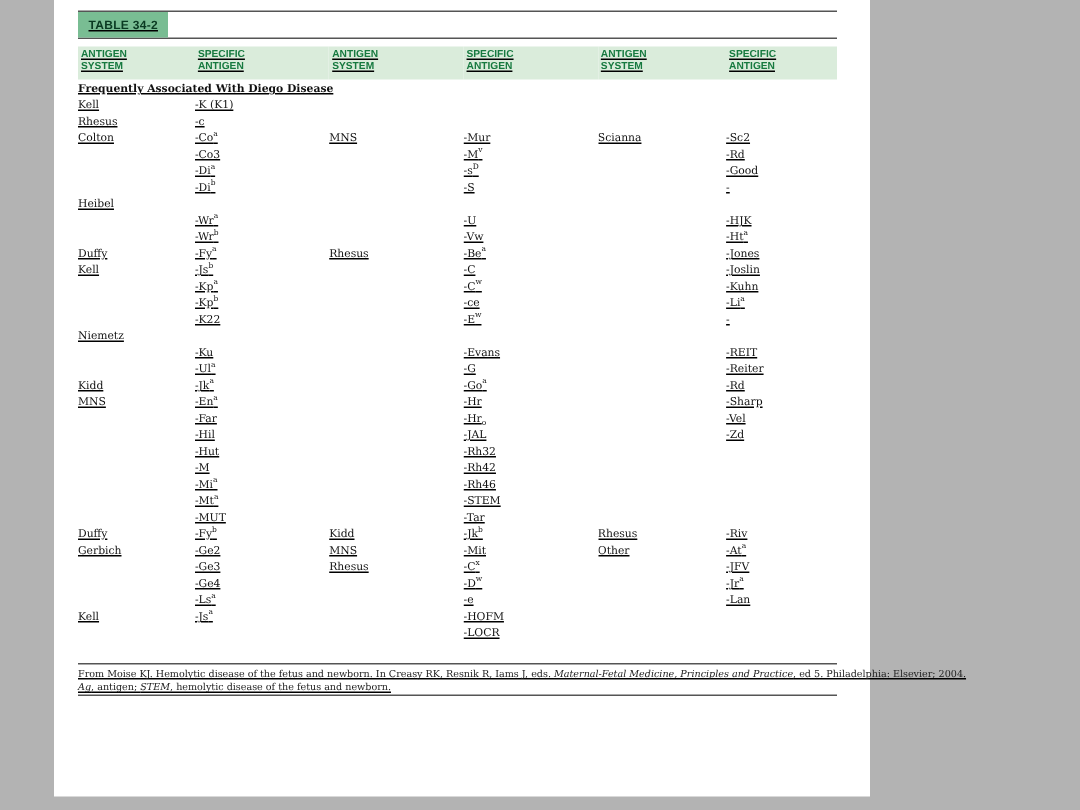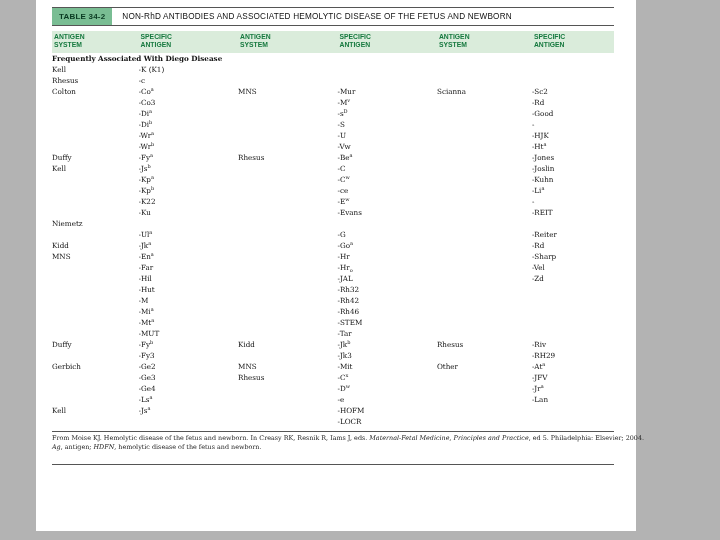--- a/index.html
+++ b/index.html
@@ -6,22 +6,23 @@
   html, body { width: 720px; height: 540px; }
   body {
     background: #b3b3b3;
     font-family: "Liberation Sans", sans-serif;
     position: relative;
     overflow: hidden;
   }
   .page {
     position: absolute;
     left: 36px; top: 0;
-    width: 600px; height: 531px;
+    width: 544px; height: 531px;
     background: #ffffff;
+    text-decoration: underline;
   }
   .content { padding: 7px 22px 0 16px; }
 
   .table-header {
     display: flex;
     align-items: stretch;
     border-top: 1px solid #555;
     border-bottom: 1px solid #555;
   }
   .table-label {
@@ -64,40 +65,39 @@
     overflow: hidden;
     white-space: nowrap;
   }
   td.section-header { font-weight: bold; }
   sup { font-size: 5px; vertical-align: super; line-height: 0; }
   sub { font-size: 5px; vertical-align: sub; line-height: 0; }
 
   .footnotes {
     border-top: 1px solid #555;
     border-bottom: 1px solid #555;
-    margin-top: 4px;
-    padding: 2px 0 12px 0;
+    margin-top: 15px;
+    padding: 2px 0 0 0;
   }
   .footnote {
     font-family: "DejaVu Serif", serif;
     font-size: 6.4px;
     line-height: 9px;
     color: #222;
     white-space: nowrap;
   }
 </style>
 </head>
 <body>
 
 <div class="page">
   <div class="content">
 
     <div class="table-header">
       <span class="table-label">TABLE 34-2</span>
-      <span class="table-title">NON-RhD ANTIBODIES AND ASSOCIATED HEMOLYTIC DISEASE OF THE FETUS AND NEWBORN</span>
     </div>
 
     <table>
       <colgroup>
         <col style="width:15.4%">
         <col style="width:17.7%">
         <col style="width:17.7%">
         <col style="width:17.7%">
         <col style="width:16.9%">
         <col style="width:14.6%">
@@ -164,20 +164,28 @@
           </tr>
           <tr>
             <td></td>
             <td>-Di<sup>b</sup></td>
             <td></td>
             <td>-S</td>
             <td></td>
             <td>-</td>
           </tr>
           <tr>
+            <td>Heibel</td>
+            <td></td>
+            <td></td>
+            <td></td>
+            <td></td>
+            <td></td>
+          </tr>
+          <tr>
             <td></td>
             <td>-Wr<sup>a</sup></td>
             <td></td>
             <td>-U</td>
             <td></td>
             <td>-HJK</td>
           </tr>
           <tr>
             <td></td>
             <td>-Wr<sup>b</sup></td>
@@ -220,34 +228,34 @@
           </tr>
           <tr>
             <td></td>
             <td>-K22</td>
             <td></td>
             <td>-E<sup>w</sup></td>
             <td></td>
             <td>-</td>
           </tr>
           <tr>
+            <td>Niemetz</td>
+            <td></td>
+            <td></td>
+            <td></td>
+            <td></td>
+            <td></td>
+          </tr>
+          <tr>
             <td></td>
             <td>-Ku</td>
             <td></td>
             <td>-Evans</td>
             <td></td>
             <td>-REIT</td>
-          </tr>
-          <tr>
-            <td>Niemetz</td>
-            <td></td>
-            <td></td>
-            <td></td>
-            <td></td>
-            <td></td>
           </tr>
           <tr>
             <td></td>
             <td>-Ul<sup>a</sup></td>
             <td></td>
             <td>-G</td>
             <td></td>
             <td>-Reiter</td>
           </tr>
           <tr>
@@ -324,28 +332,20 @@
           </tr>
           <tr>
             <td>Duffy</td>
             <td>-Fy<sup>b</sup></td>
             <td>Kidd</td>
             <td>-Jk<sup>b</sup></td>
             <td>Rhesus</td>
             <td>-Riv</td>
           </tr>
           <tr>
-            <td></td>
-            <td>-Fy3</td>
-            <td></td>
-            <td>-Jk3</td>
-            <td></td>
-            <td>-RH29</td>
-          </tr>
-          <tr>
             <td>Gerbich</td>
             <td>-Ge2</td>
             <td>MNS</td>
             <td>-Mit</td>
             <td>Other</td>
             <td>-At<sup>a</sup></td>
           </tr>
           <tr>
             <td></td>
             <td>-Ge3</td>
@@ -384,17 +384,17 @@
             <td></td>
             <td>-LOCR</td>
             <td></td>
             <td></td>
           </tr>
         </tbody>
     </table>
 
     <div class="footnotes">
         <div class="footnote"><span>From Moise KJ. Hemolytic disease of the fetus and newborn. In Creasy RK, Resnik R, Iams J, eds. </span><i>Maternal-Fetal Medicine, Principles and Practice</i><span>, ed 5. Philadelphia: Elsevier; 2004.</span></div>
-        <div class="footnote"><i>Ag</i><span>, antigen; </span><i>HDFN</i><span>, hemolytic disease of the fetus and newborn.</span></div>
+        <div class="footnote"><i>Ag</i><span>, antigen; </span><i>STEM</i><span>, hemolytic disease of the fetus and newborn.</span></div>
       </div>
 
   </div>
 </div>
 
 </body></html>

